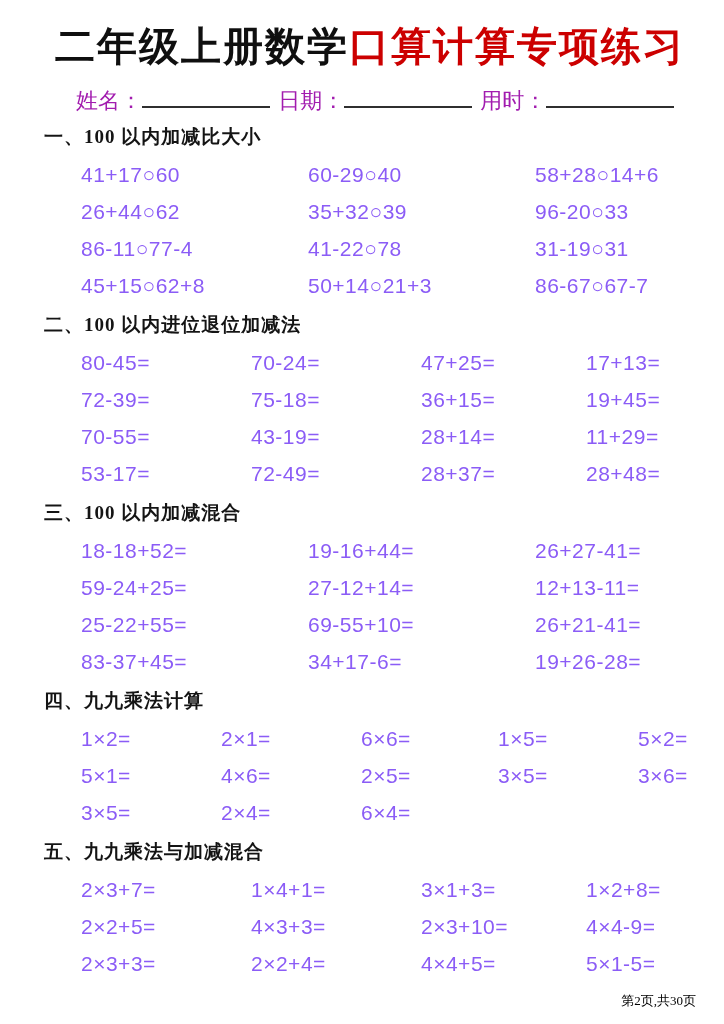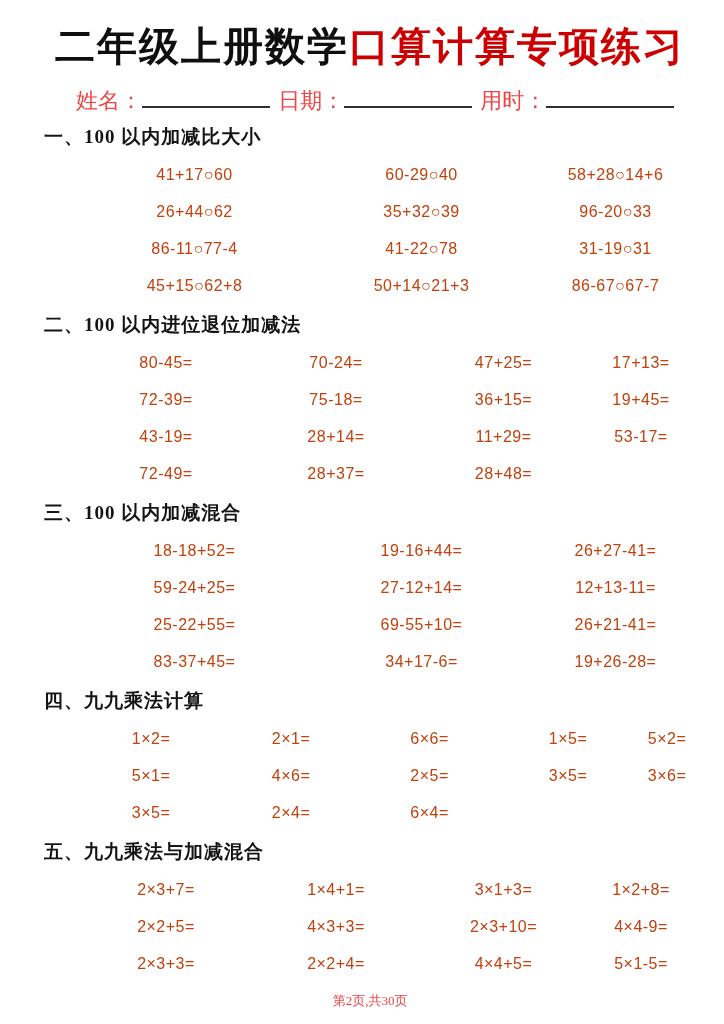--- a/index.html
+++ b/index.html
@@ -29,21 +29,21 @@
     line-height: 50px;
     font-weight: bold;
     color: #0f0f0f;
     letter-spacing: 2px;
     white-space: nowrap;
   }
   .fields {
     margin: 0 0 6px 32px;
     font-size: 22px;
     line-height: 30px;
-    color: #ef4444;
+    color: #a21caf;
     white-space: nowrap;
   }
   .field { margin-right: 2px; }
   .field-label { font-family: "Liberation Serif", serif; }
   .fill-line {
     display: inline-block;
     width: 128px;
     height: 20px;
     border-bottom: 2px solid #2f2f2f;
     vertical-align: baseline;
@@ -55,34 +55,33 @@
     line-height: 30px;
     font-weight: bold;
     color: #141414;
     letter-spacing: 1px;
   }
   .grid {
     display: grid;
     grid-auto-rows: 37px;
     align-items: center;
     padding-left: 37px;
-    font-size: 16px;
-    color: #c2410c;
-    text-align: center;
+    font-size: 21px;
+    color: #8b5cf6;
   }
   .cols3 { grid-template-columns: 227px 227px 1fr; }
   .cols4 { grid-template-columns: 170px 170px 165px 1fr; }
   .cols5 { grid-template-columns: 140px 140px 137px 140px 1fr; }
   .problem { white-space: nowrap; letter-spacing: 0.5px; }
   .footer {
     margin-top: 10px;
-    text-align: center;
+    text-align: right;
     font-family: "Liberation Serif", serif;
     font-size: 13px;
-    color: #ef4444;
+    color: #000000;
   }
 </style>
 </head>
 <body>
 
 <div class="page">
 
   <h1 class="title"><span>二年级上册数学</span><span class="title-accent" style="color: rgb(204, 0, 0);">口算计算专项练习</span></h1>
 
   <div class="fields">
@@ -113,20 +112,21 @@
     <h2 class="section-heading">二、100 以内进位退位加减法</h2>
     <div class="grid cols4">
         <span class="problem">80-45=</span>
         <span class="problem">70-24=</span>
         <span class="problem">47+25=</span>
         <span class="problem">17+13=</span>
         <span class="problem">72-39=</span>
         <span class="problem">75-18=</span>
         <span class="problem">36+15=</span>
         <span class="problem">19+45=</span>
+        <span class="problem">70-55=</span>
         <span class="problem">43-19=</span>
         <span class="problem">28+14=</span>
         <span class="problem">11+29=</span>
         <span class="problem">53-17=</span>
         <span class="problem">72-49=</span>
         <span class="problem">28+37=</span>
         <span class="problem">28+48=</span>
       </div>
   </section>
 

